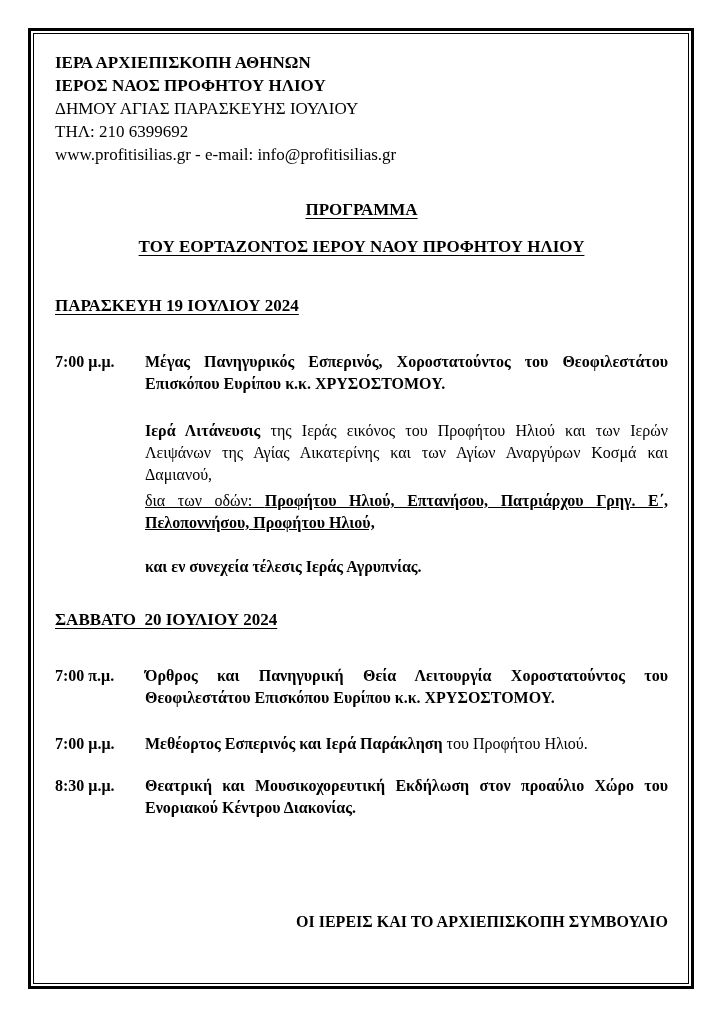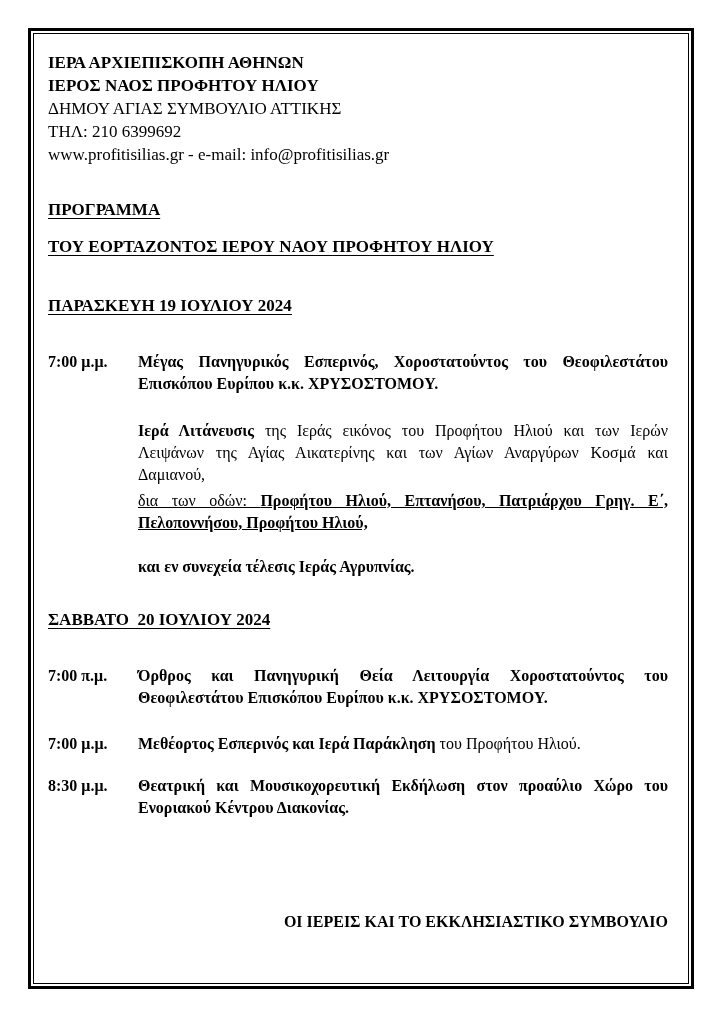--- a/index.html
+++ b/index.html
@@ -21,32 +21,32 @@
     width: 666px;
     height: 961px;
     border: 3px solid #000000;
     padding: 2px;
     background: #ffffff;
   }
   .frame-inner {
     width: 100%;
     height: 100%;
     border: 1px solid #000000;
-    padding: 17px 20px 0 14px;
+    padding: 17px 20px 0 21px;
     overflow: hidden;
   }
   
   .letterhead p {
     font-size: 17px;
     line-height: 23px;
     white-space: nowrap;
   }
   .bold { font-weight: bold; }
   
-  .title-block { margin-top: 34px; }
+  .title-block { margin-top: 34px; text-align: center; }
   .title-line {
     font-size: 17px;
     font-weight: bold;
     text-decoration: underline;
     text-underline-offset: 3px;
     margin-bottom: 17px;
     line-height: 20px;
   }
   .day-heading {
     margin-top: 39px;
@@ -90,21 +90,21 @@
 </head>
 <body>
 
 <div class="page">
   <div class="frame">
     <div class="frame-inner">
 
       <div class="letterhead">
         <p class="bold">ΙΕΡΑ ΑΡΧΙΕΠΙΣΚΟΠΗ ΑΘΗΝΩΝ</p>
         <p class="bold">ΙΕΡΟΣ ΝΑΟΣ ΠΡΟΦΗΤΟΥ ΗΛΙΟΥ</p>
-        <p>ΔΗΜΟΥ ΑΓΙΑΣ ΣΥΜΒΟΥΛΙΟ ΑΤΤΙΚΗΣ</p>
+        <p>ΔΗΜΟΥ ΑΓΙΑΣ ΠΑΡΑΣΚΕΥΗΣ ΙΟΥΛΙΟΥ</p>
         <p>ΤΗΛ: 210 6399692</p>
         <p>www.profitisilias.gr - e-mail: info@profitisilias.gr</p>
       </div>
 
       <div class="title-block">
         <p class="title-line">ΠΡΟΓΡΑΜΜΑ</p>
         <p class="title-line">ΤΟΥ ΕΟΡΤΑΖΟΝΤΟΣ ΙΕΡΟΥ ΝΑΟΥ ΠΡΟΦΗΤΟΥ ΗΛΙΟΥ</p>
       </div>
 
       <p class="day-heading">ΠΑΡΑΣΚΕΥΗ 19 ΙΟΥΛΙΟΥ 2024</p>
@@ -133,17 +133,17 @@
       <div class="event mt24">
         <div class="time">7:00 μ.μ.</div>
         <div class="desc"><span class="bold">Μεθέορτος Εσπερινός και Ιερά Παράκληση</span><span> του Προφήτου Ηλιού.</span></div>
       </div>
 
       <div class="event mt20">
         <div class="time">8:30 μ.μ.</div>
         <div class="desc bold">Θεατρική και Μουσικοχορευτική Εκδήλωση στον προαύλιο Χώρο του Ενοριακού Κέντρου Διακονίας.</div>
       </div>
 
-      <p class="footer">ΟΙ ΙΕΡΕΙΣ ΚΑΙ ΤΟ ΕΚΚΛΗΣΙΑΣΤΙΚΟ ΣΥΜΒΟΥΛΙΟ</p>
+      <p class="footer">ΟΙ ΙΕΡΕΙΣ ΚΑΙ ΤΟ ΑΡΧΙΕΠΙΣΚΟΠΗ ΣΥΜΒΟΥΛΙΟ</p>
 
     </div>
   </div>
 </div>
 
 </body></html>

